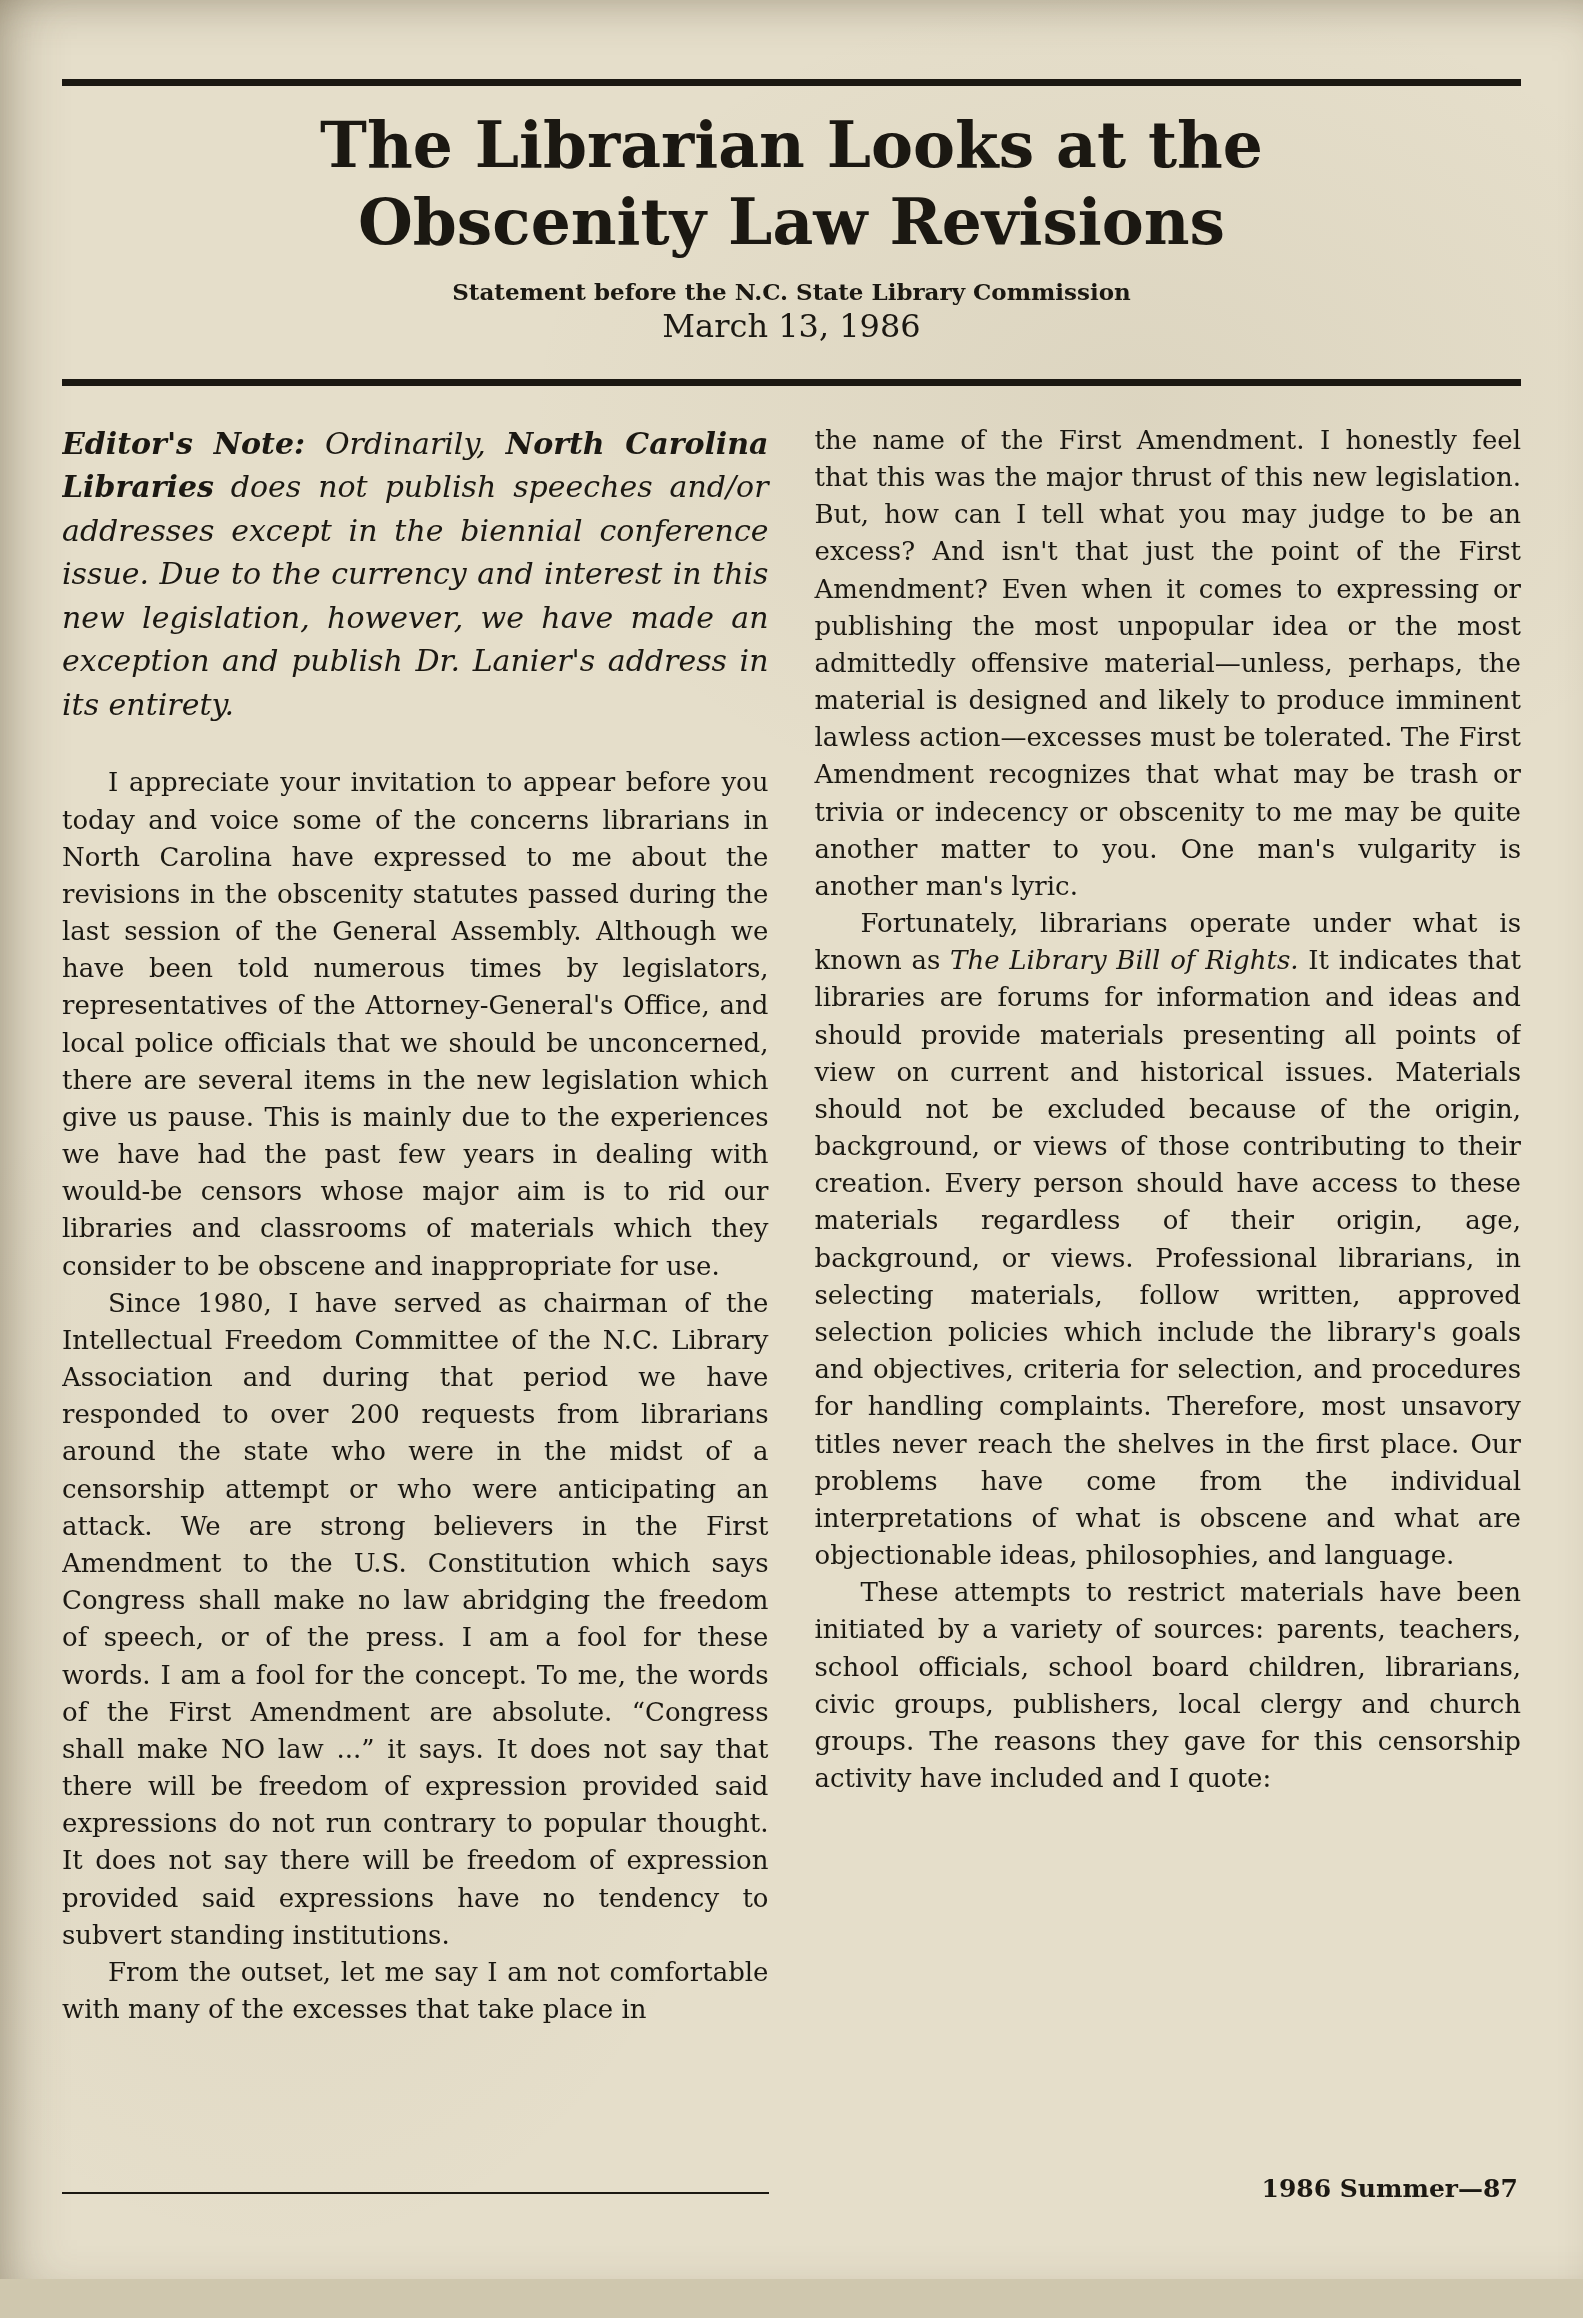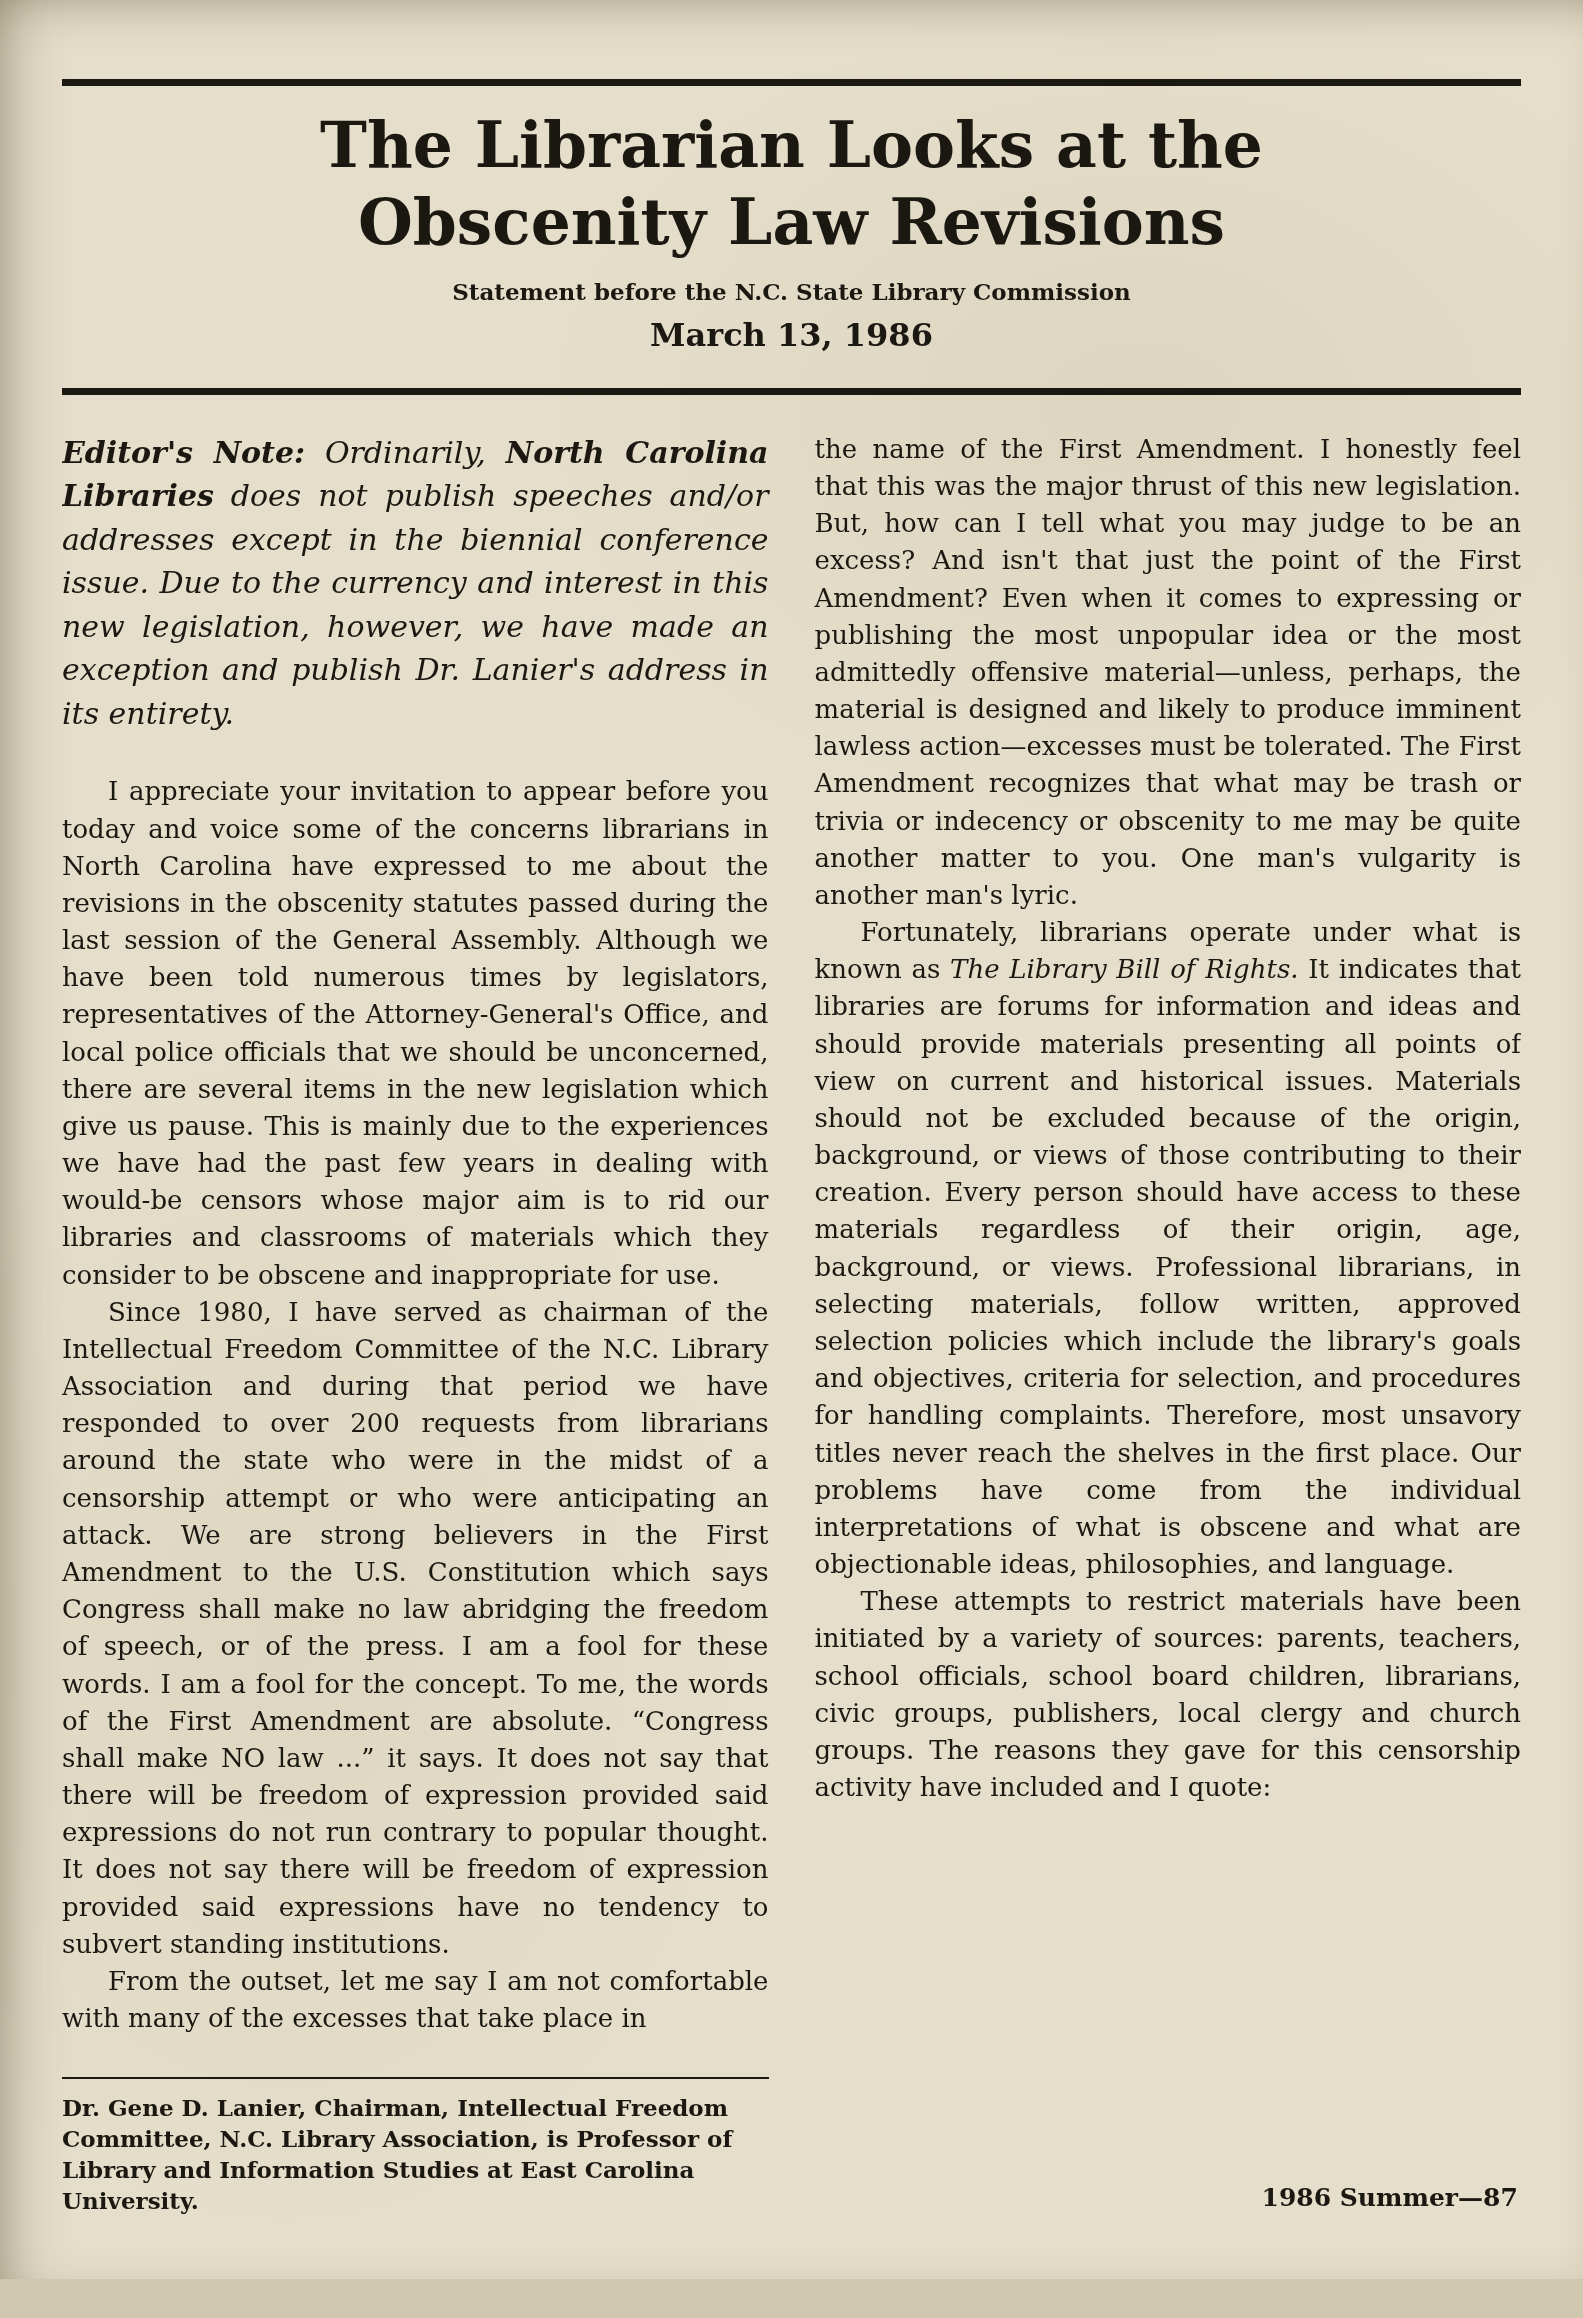--- a/index.html
+++ b/index.html
@@ -21,21 +21,21 @@
                 inset 0 30px 55px -36px rgba(70,58,32,.40);
     padding:79px 62px 0;
     overflow:hidden;
     position:relative;
   }
   .rule { height:7.1px; background:var(--ink); }
   .article-header { text-align:center; }
   .title { font-size:63px; font-weight:bold; line-height:1.22; margin:20.6px 0 0; }
   .title .tline { display:block; }
   .subtitle { font-size:23px; font-weight:bold; margin-top:17.4px; line-height:1.2; }
-  .date-line { font-size:32px; font-weight:bold; margin-top:11px; line-height:1.2; }
+  .date-line { font-size:32px; font-weight:normal; margin-top:2px; line-height:1.2; }
   .author-line { font-size:32px; font-weight:bold; margin-top:8px; line-height:1.2; }
   .header-rule { margin-top:33px; }
   .columns { display:flex; gap:46px; margin-top:36px; height:1785px; overflow:hidden; }
   .col {
     flex:1 1 0; min-width:0;
     display:flex; flex-direction:column;
     font-size:26px; line-height:1.43;
     text-align:justify;
   }
   .col p { margin:0; }
@@ -70,21 +70,20 @@
 
     <div class="col">
       <p class="editors-note">
         <span class="bold">Editor's Note:</span><span> Ordinarily, </span><span class="bold">North Carolina Libraries</span><span> does not publish speeches and/or addresses except in the biennial conference issue. Due to the currency and interest in this new legislation, however, we have made an exception and publish Dr. Lanier's address in its entirety.</span>
       </p>
       <p class="indent">I appreciate your invitation to appear before you today and voice some of the concerns librarians in North Carolina have expressed to me about the revisions in the obscenity statutes passed during the last session of the General Assembly. Although we have been told numerous times by legislators, representatives of the Attorney-General's Office, and local police officials that we should be unconcerned, there are several items in the new legislation which give us pause. This is mainly due to the experiences we have had the past few years in dealing with would-be censors whose major aim is to rid our libraries and classrooms of materials which they consider to be obscene and inappropriate for use.</p>
       <p class="indent">Since 1980, I have served as chairman of the Intellectual Freedom Committee of the N.C. Library Association and during that period we have responded to over 200 requests from librarians around the state who were in the midst of a censorship attempt or who were anticipating an attack. We are strong believers in the First Amendment to the U.S. Constitution which says Congress shall make no law abridging the freedom of speech, or of the press. I am a fool for these words. I am a fool for the concept. To me, the words of the First Amendment are absolute. “Congress shall make NO law ...” it says. It does not say that there will be freedom of expression provided said expressions do not run contrary to popular thought. It does not say there will be freedom of expression provided said expressions have no tendency to subvert standing institutions.</p>
       <p class="indent">From the outset, let me say I am not comfortable with many of the excesses that take place in</p>
       <div class="footnote-block">
         <div class="footnote-rule"></div>
-        <p class="footnote">Dr. Gene D. Lanier, Chairman, Intellectual Freedom Committee, N.C. Library Association, is Professor of Library and Information Studies at East Carolina University.</p>
       </div>
     </div>
 
     <div class="col">
       <p>the name of the First Amendment. I honestly feel that this was the major thrust of this new legislation. But, how can I tell what you may judge to be an excess? And isn't that just the point of the First Amendment? Even when it comes to expressing or publishing the most unpopular idea or the most admittedly offensive material—unless, perhaps, the material is designed and likely to produce imminent lawless action—excesses must be tolerated. The First Amendment recognizes that what may be trash or trivia or indecency or obscenity to me may be quite another matter to you. One man's vulgarity is another man's lyric.</p>
       <p class="indent">
         <span>Fortunately, librarians operate under what is known as </span><span class="italic">The Library Bill of Rights.</span><span> It indicates that libraries are forums for information and ideas and should provide materials presenting all points of view on current and historical issues. Materials should not be excluded because of the origin, background, or views of those contributing to their creation. Every person should have access to these materials regardless of their origin, age, background, or views. Professional librarians, in selecting materials, follow written, approved selection policies which include the library's goals and objectives, criteria for selection, and procedures for handling complaints. Therefore, most unsavory titles never reach the shelves in the first place. Our problems have come from the individual interpretations of what is obscene and what are objectionable ideas, philosophies, and language.</span>
       </p>
       <p class="indent">These attempts to restrict materials have been initiated by a variety of sources: parents, teachers, school officials, school board children, librarians, civic groups, publishers, local clergy and church groups. The reasons they gave for this censorship activity have included and I quote:</p>
       <div class="page-footer">1986 Summer—87</div>

